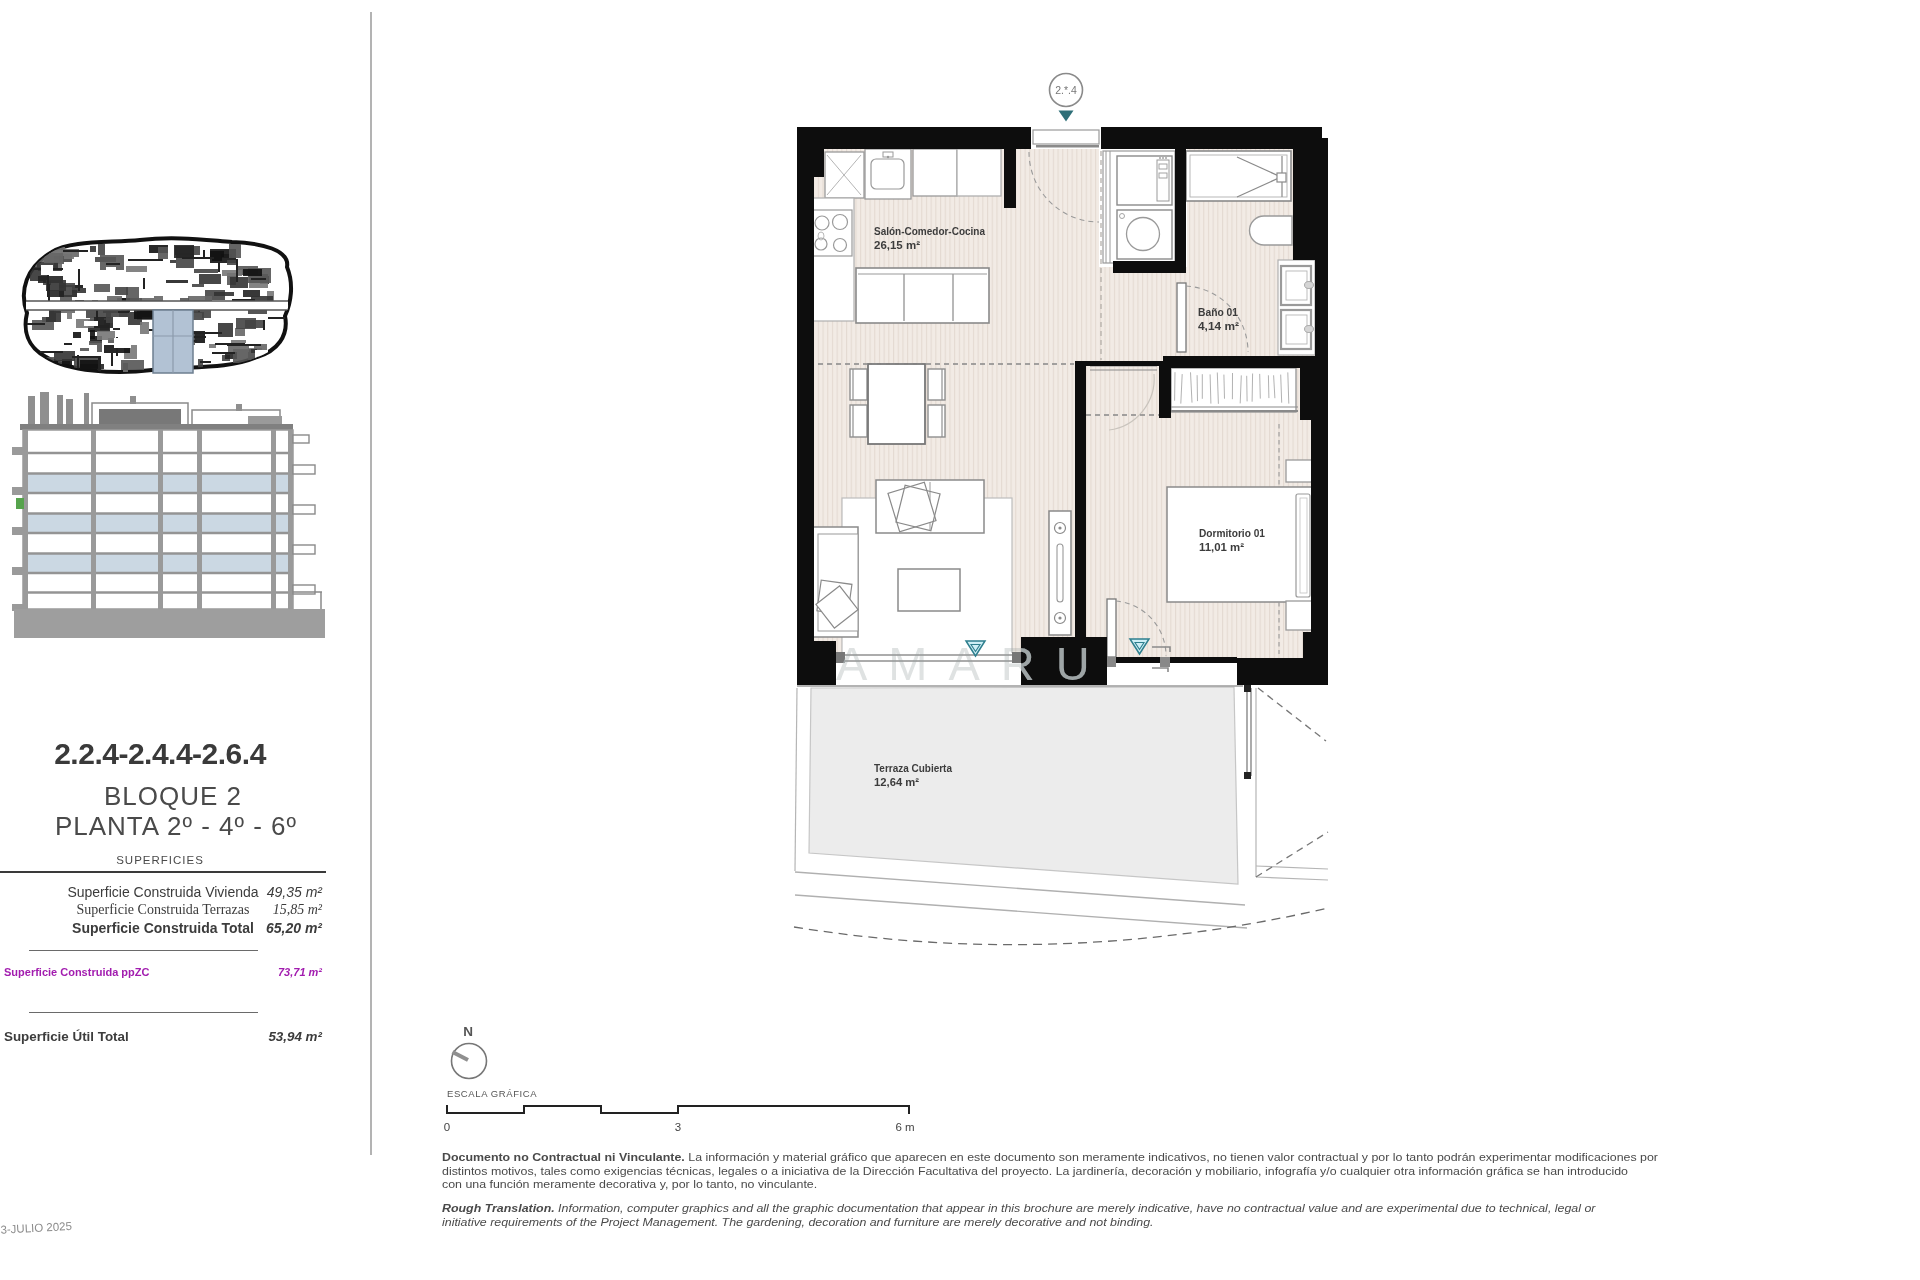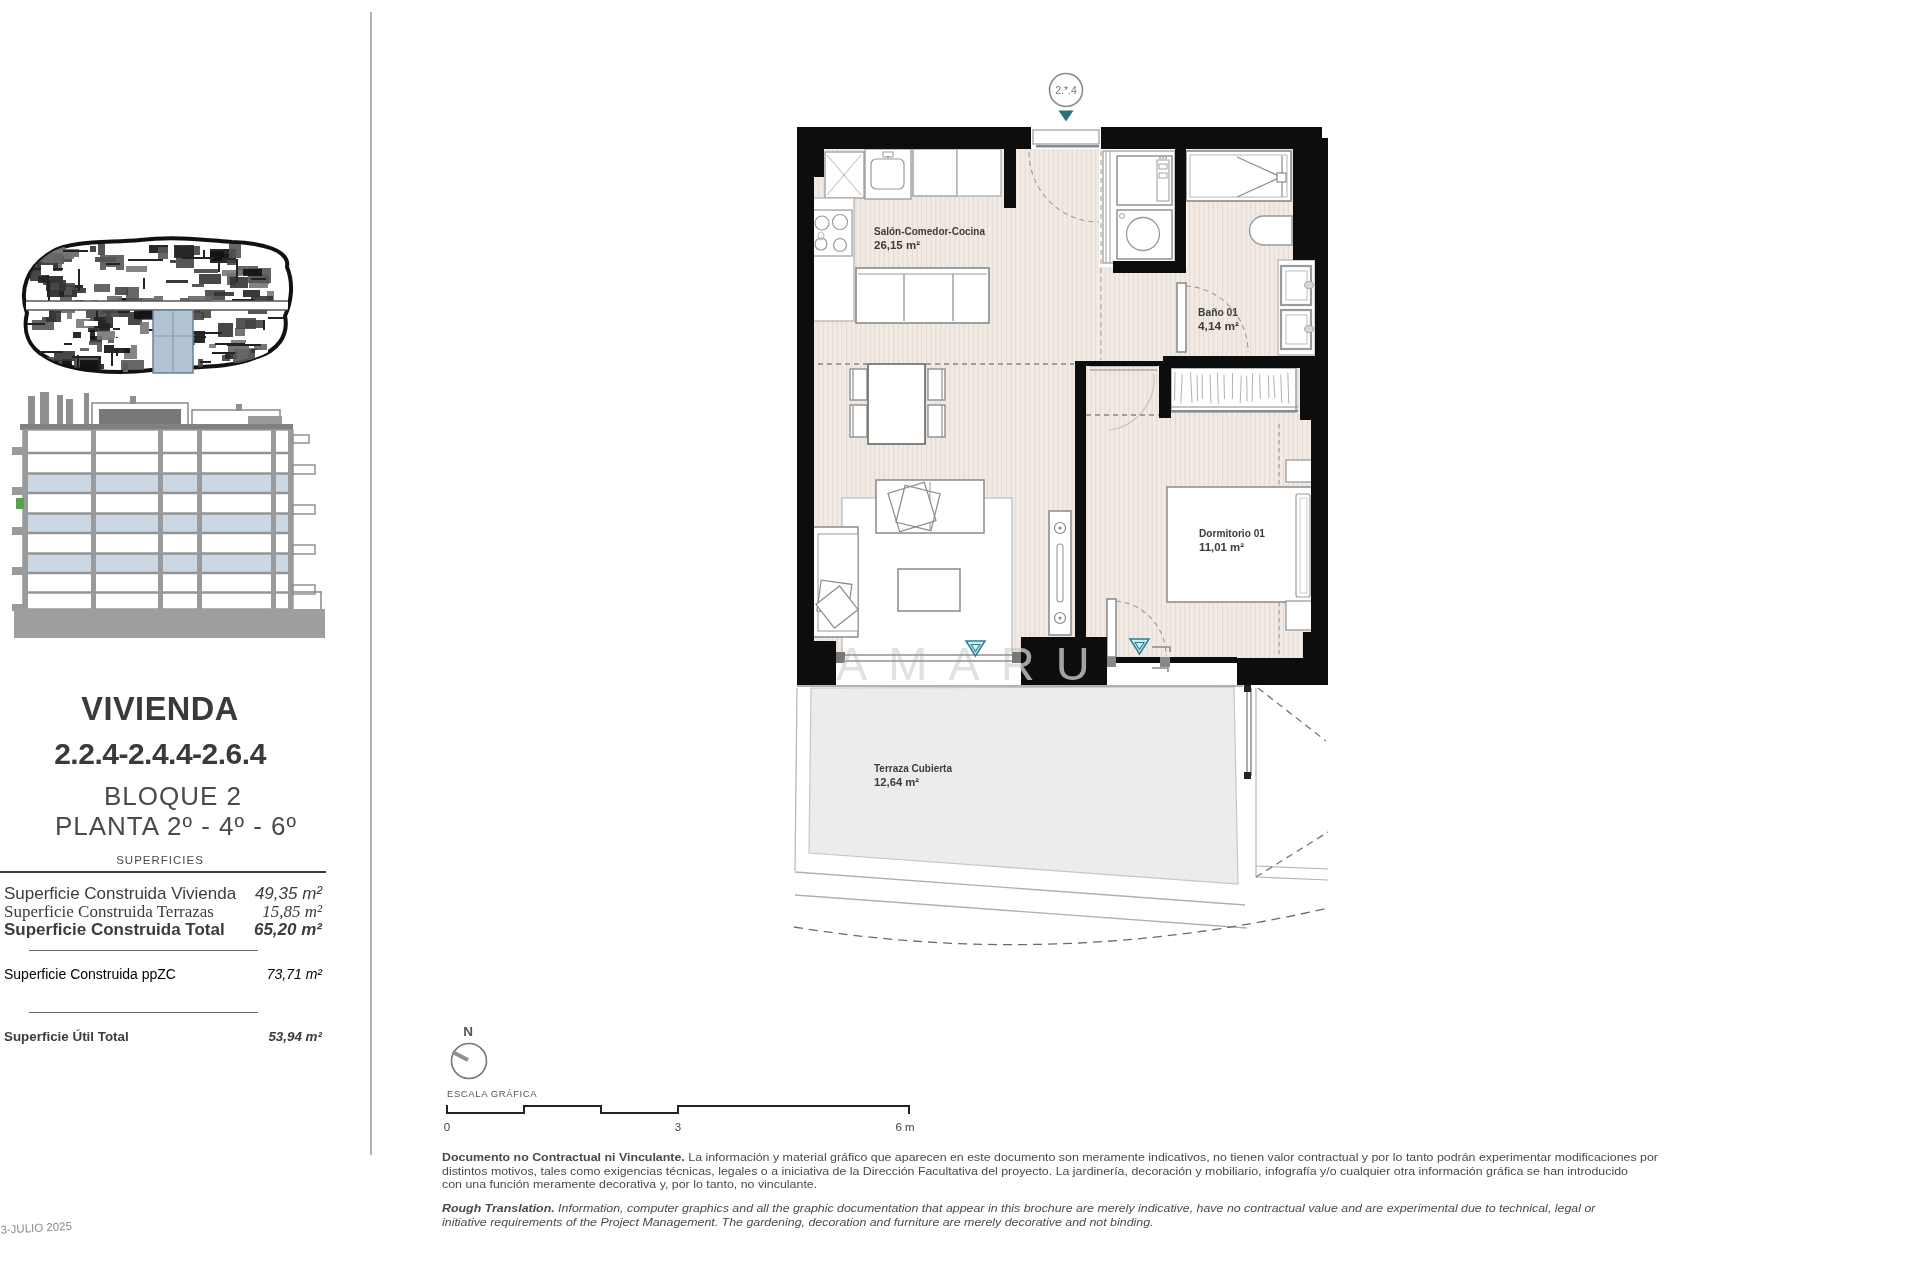--- a/index.html
+++ b/index.html
@@ -4,41 +4,40 @@
 html,body{margin:0;padding:0;width:1920px;height:1280px;background:#fff;overflow:hidden;
 font-family:"Liberation Sans",sans-serif;}
 .abs{position:absolute;}
 #page{position:relative;width:1920px;height:1280px;}
 </style></head>
 <body>
 <div id="page">
 
 <div class="abs" style="left:370px;top:12px;width:2px;height:1143px;background:#b3b3b3;"></div>
 
-<div class="abs" style="left:0px;top:691px;width:320px;text-align:center;font-size:32.5px;font-weight:bold;color:#3a3a3a;letter-spacing:0.5px;">VIVIENDA</div>
 
 <div class="abs" style="left:0px;top:737px;width:320px;text-align:center;font-size:30px;font-weight:bold;color:#3a3a3a;letter-spacing:-0.5px;">2.2.4-2.4.4-2.6.4</div>
 
 <div class="abs" style="left:13px;top:781px;width:320px;text-align:center;font-size:26px;color:#4a4a4a;letter-spacing:1px;">BLOQUE 2</div>
 
 <div class="abs" style="left:16px;top:811px;width:320px;text-align:center;font-size:26px;color:#4a4a4a;letter-spacing:1px;">PLANTA 2º - 4º - 6º</div>
 
 <div class="abs" style="left:0px;top:854px;width:320px;text-align:center;font-size:11.5px;color:#4a4a4a;letter-spacing:1px;">SUPERFICIES</div>
 
 <div class="abs" style="left:0px;top:871px;width:326px;height:2px;background:#3a3a3a;"></div>
 
-<div class="abs" style="left:4px;top:884px;width:318px;font-size:17px;color:#3c3c3c;">
+<div class="abs" style="left:4px;top:884px;width:318px;font-size:14px;color:#3c3c3c;text-align:center;">
   <div style="position:relative;height:18px;"><span>Superficie Construida Vivienda</span><span style="position:absolute;right:0;font-style:italic;">49,35 m²</span></div>
   <div style="position:relative;height:18px;font-family:Liberation Serif, serif;"><span>Superficie Construida Terrazas</span><span style="position:absolute;right:0;font-style:italic;">15,85 m²</span></div>
   <div style="position:relative;height:18px;font-weight:bold;"><span>Superficie Construida Total</span><span style="position:absolute;right:0;font-style:italic;">65,20 m²</span></div>
 </div>
 
 <div class="abs" style="left:29px;top:950px;width:229px;height:1px;background:#6a6a6a;"></div>
 
-<div class="abs" style="left:4px;top:966px;width:318px;font-size:14px;color:#000000;font-weight:normal;">
+<div class="abs" style="left:4px;top:966px;width:318px;font-size:11px;color:#a21caf;font-weight:bold;">
   <div style="position:relative;height:18px;"><span>Superficie Construida ppZC</span><span style="position:absolute;right:0;font-style:italic;">73,71 m²</span></div>
 </div>
 
 <div class="abs" style="left:29px;top:1012px;width:229px;height:1px;background:#6a6a6a;"></div>
 
 <div class="abs" style="left:4px;top:1029px;width:318px;font-size:13.4px;color:#3c3c3c;font-weight:bold;">
   <div style="position:relative;height:18px;"><span>Superficie Útil Total</span><span style="position:absolute;right:0;font-style:italic;">53,94 m²</span></div>
 </div>
 
 <div class="abs" style="left:-6px;top:1222px;font-size:11.5px;color:#8d8d8d;transform:rotate(-3deg);">03-JULIO 2025</div>

